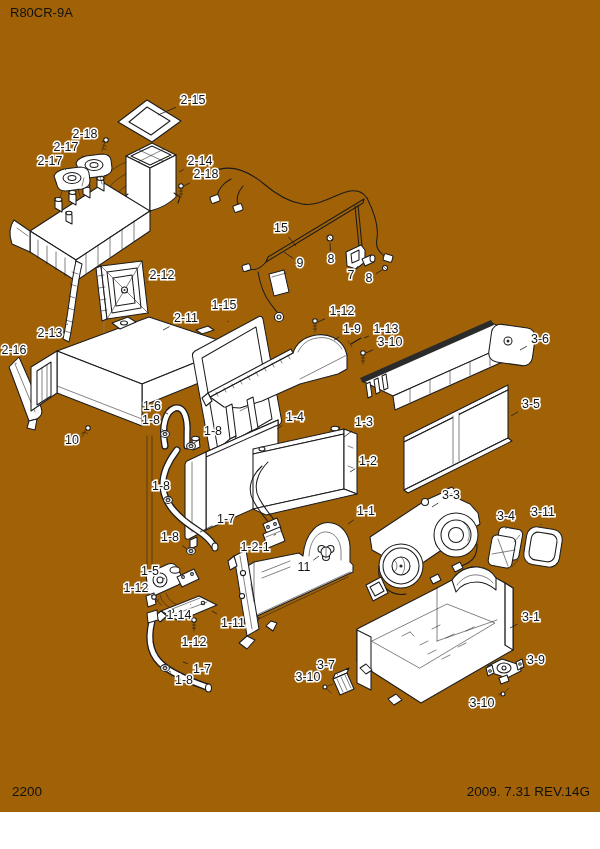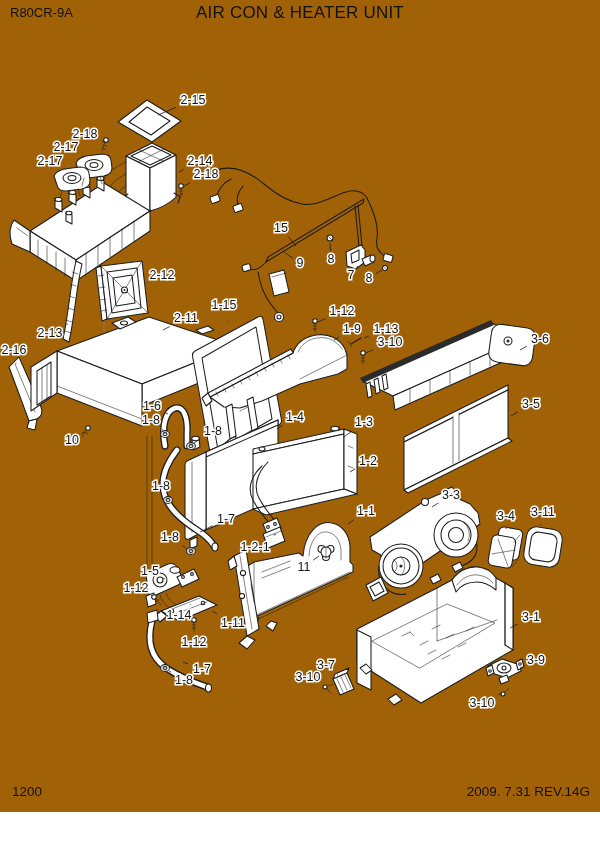--- a/index.html
+++ b/index.html
@@ -29,21 +29,20 @@
     font:12.5px "Liberation Sans", sans-serif; fill:#141414;
     stroke:#ffffff; stroke-width:3px; paint-order:stroke;
     text-anchor:middle; dominant-baseline:central;
   }
 </style>
 </head>
 <body>
 
 <div id="page">
   <div id="model-code">R80CR-9A</div>
-  <div id="page-title">AIR CON &amp; HEATER UNIT</div>
 
   <svg id="diagram" width="600" height="849" viewBox="0 0 600 849" xmlns="http://www.w3.org/2000/svg">
     <defs>
       <pattern id="hatch" width="4" height="3.4" patternUnits="userSpaceOnUse" patternTransform="rotate(-24)">
         <line x1="0" y1="0" x2="4" y2="0" stroke="#2a2a2a" stroke-width="0.75"></line>
       </pattern>
       <pattern id="stripes" width="3" height="4" patternUnits="userSpaceOnUse" patternTransform="rotate(10)">
         <line x1="0" y1="0" x2="0" y2="4" stroke="#2a2a2a" stroke-width="0.8"></line>
       </pattern>
       <pattern id="pleats" width="3.4" height="4" patternUnits="userSpaceOnUse">
@@ -617,15 +616,15 @@
           <line x1="323.1" y1="685.5" x2="324" y2="686" class="leader"></line>
           <text x="308" y="677">3-10</text>
         </g>
         <g>
           <line x1="498.5" y1="694.7" x2="502" y2="693" class="leader"></line>
           <text x="482" y="703">3-10</text>
         </g>
       </g>
   </svg>
 
-  <div id="page-number">1200</div>
+  <div id="page-number">2200</div>
   <div id="revision">2009. 7.31  REV.14G</div>
 </div>
 
 </body></html>

